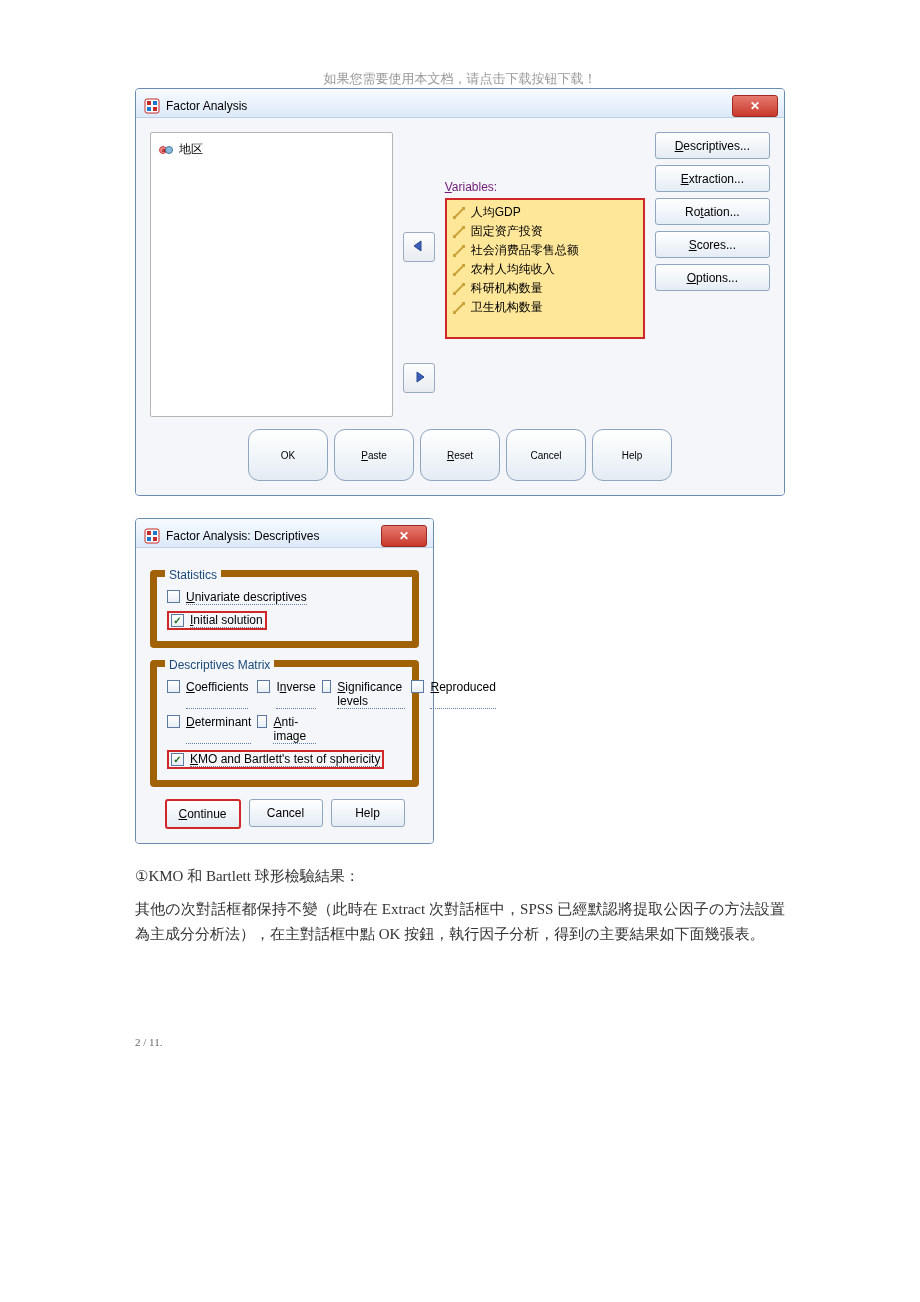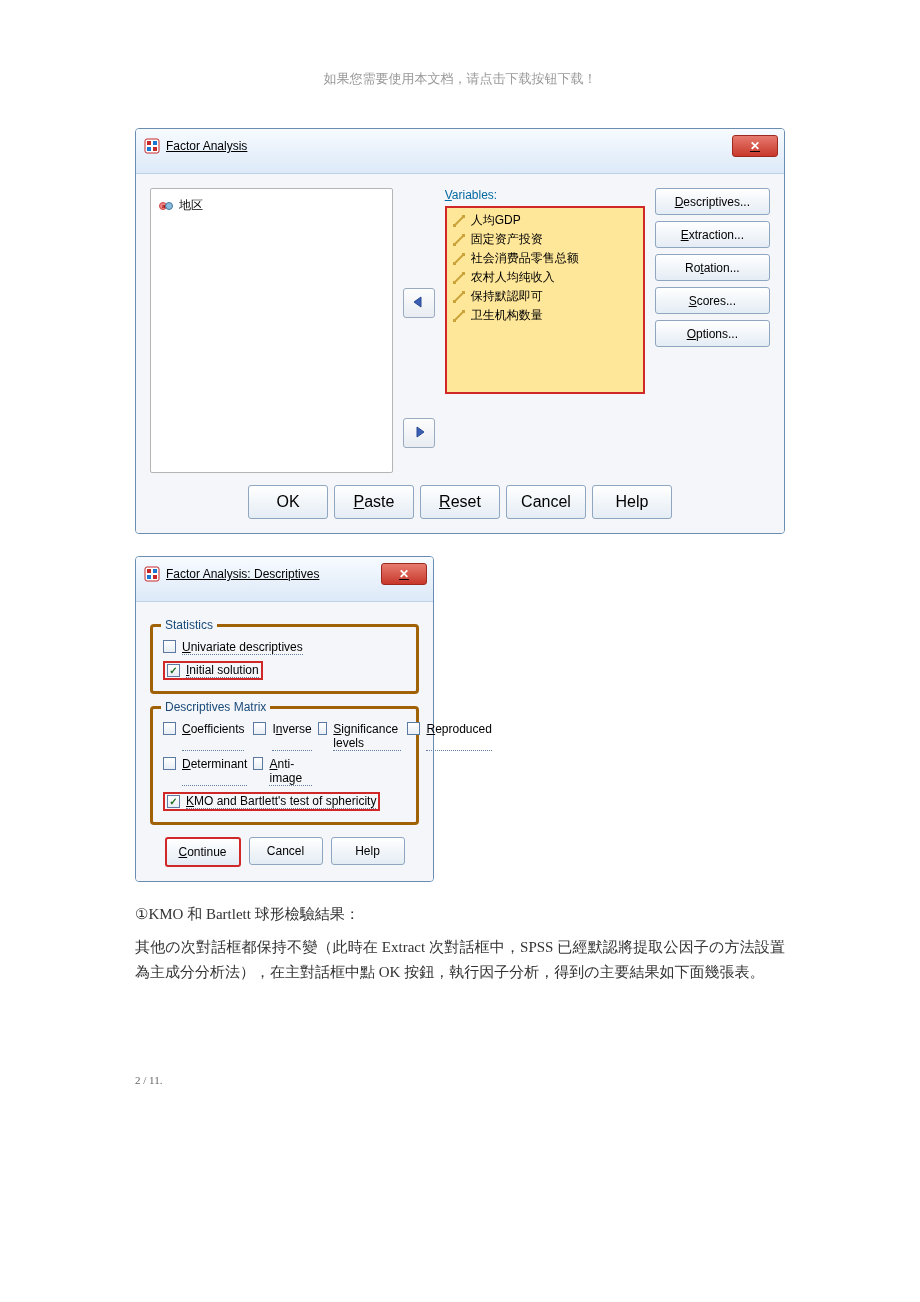--- a/index.html
+++ b/index.html
@@ -13,41 +13,39 @@
   }
   .page {
     padding: 70px 135px 40px 135px;
     box-sizing: border-box;
     width: 920px;
   }
   .doc-header {
     text-align: center;
     color: #999;
     font-size: 13px;
-    margin-bottom: 40px;
   }
   
   .dialog {
     border: 1px solid #6a8cb0;
     border-radius: 4px;
     background: linear-gradient(#eaf2fb, #dfeaf7);
     margin-bottom: 22px;
     font-family: Tahoma, Arial, sans-serif;
     font-size: 12px;
     color: #000;
   }
   .titlebar {
     display: flex;
     align-items: center;
     justify-content: space-between;
-    padding: 6px 6px 16px 8px;
+    padding: 6px 6px 0 8px;
     background: linear-gradient(#f7fbff, #dce9f8);
     border-bottom: 1px solid #bcd0e6;
     border-radius: 3px 3px 0 0;
-    text-decoration: underline;
   }
   .titlebar-left {
     display: flex;
     align-items: center;
     gap: 6px;
   }
   .app-icon {
     width: 16px;
     height: 16px;
     position: relative;
@@ -115,26 +113,27 @@
     margin-bottom: 6px;
   }
   .fa-middle {
     width: 200px;
     display: flex;
     flex-direction: column;
     gap: 4px;
   }
   .label-text {
     font-size: 12px;
-    color: #0369a1;
+    color: #701a75;
+    margin-top: 48px;
   }
   .vars-box {
     background: #ffe79a;
     border: 2px solid #d02828;
-    height: 188px;
+    height: 141px;
     padding: 3px;
     box-sizing: border-box;
   }
   .vars-inner {
     background: #ffe79a;
     height: 100%;
     overflow: hidden;
   }
   .var-item {
     display: flex;
@@ -188,23 +187,23 @@
     display: flex;
     justify-content: center;
     gap: 6px;
     margin-top: 12px;
   }
   .btn {
     min-width: 58px;
     height: 24px;
     background: linear-gradient(#fff, #e4ecf4);
     border: 1px solid #8fa6c1;
-    border-radius: 3px;
-    font-size: 16px;
-    padding: 4px 10px;
+    border-radius: 11px;
+    font-size: 10px;
+    padding: 13px 10px;
     display: flex;
     align-items: center;
     justify-content: center;
     cursor: pointer;
   }
   .para {
     font-family: SimSun, "Songti SC", serif;
     font-size: 15px;
     line-height: 1.65;
     margin: 8px 0 8px 0;
@@ -213,21 +212,21 @@
   .para.spaced {
     letter-spacing: 1.2px;
   }
   
   .dlg2 {
     width: 297px;
     margin-bottom: 20px;
   }
   .groupbox {
     position: relative;
-    border: 3px solid #a16207;
+    border: 7px solid #a16207;
     border-radius: 4px;
     margin: 8px 0 12px 0;
     padding: 10px 10px 8px 10px;
   }
   .group-title {
     position: absolute;
     top: -9px;
     left: 8px;
     background: #f4f6fa;
     padding: 0 4px;
@@ -376,21 +375,21 @@
                           <rect x="10" y="1" width="3" height="3" fill="#caa33a"></rect>
                         </svg></span>
                       <span>农村人均纯收入</span>
                     </div>
                   <div class="var-item">
                       <span class="icon-scale"><svg viewBox="0 0 14 14">
                           <path d="M2 12 L12 2" stroke="#caa33a" stroke-width="2"></path>
                           <rect x="1" y="10" width="3" height="3" fill="#caa33a"></rect>
                           <rect x="10" y="1" width="3" height="3" fill="#caa33a"></rect>
                         </svg></span>
-                      <span>保持默認即可</span>
+                      <span>科研机构数量</span>
                     </div>
                   <div class="var-item">
                       <span class="icon-scale"><svg viewBox="0 0 14 14">
                           <path d="M2 12 L12 2" stroke="#caa33a" stroke-width="2"></path>
                           <rect x="1" y="10" width="3" height="3" fill="#caa33a"></rect>
                           <rect x="10" y="1" width="3" height="3" fill="#caa33a"></rect>
                         </svg></span>
                       <span>卫生机构数量</span>
                     </div>
                 </div>

